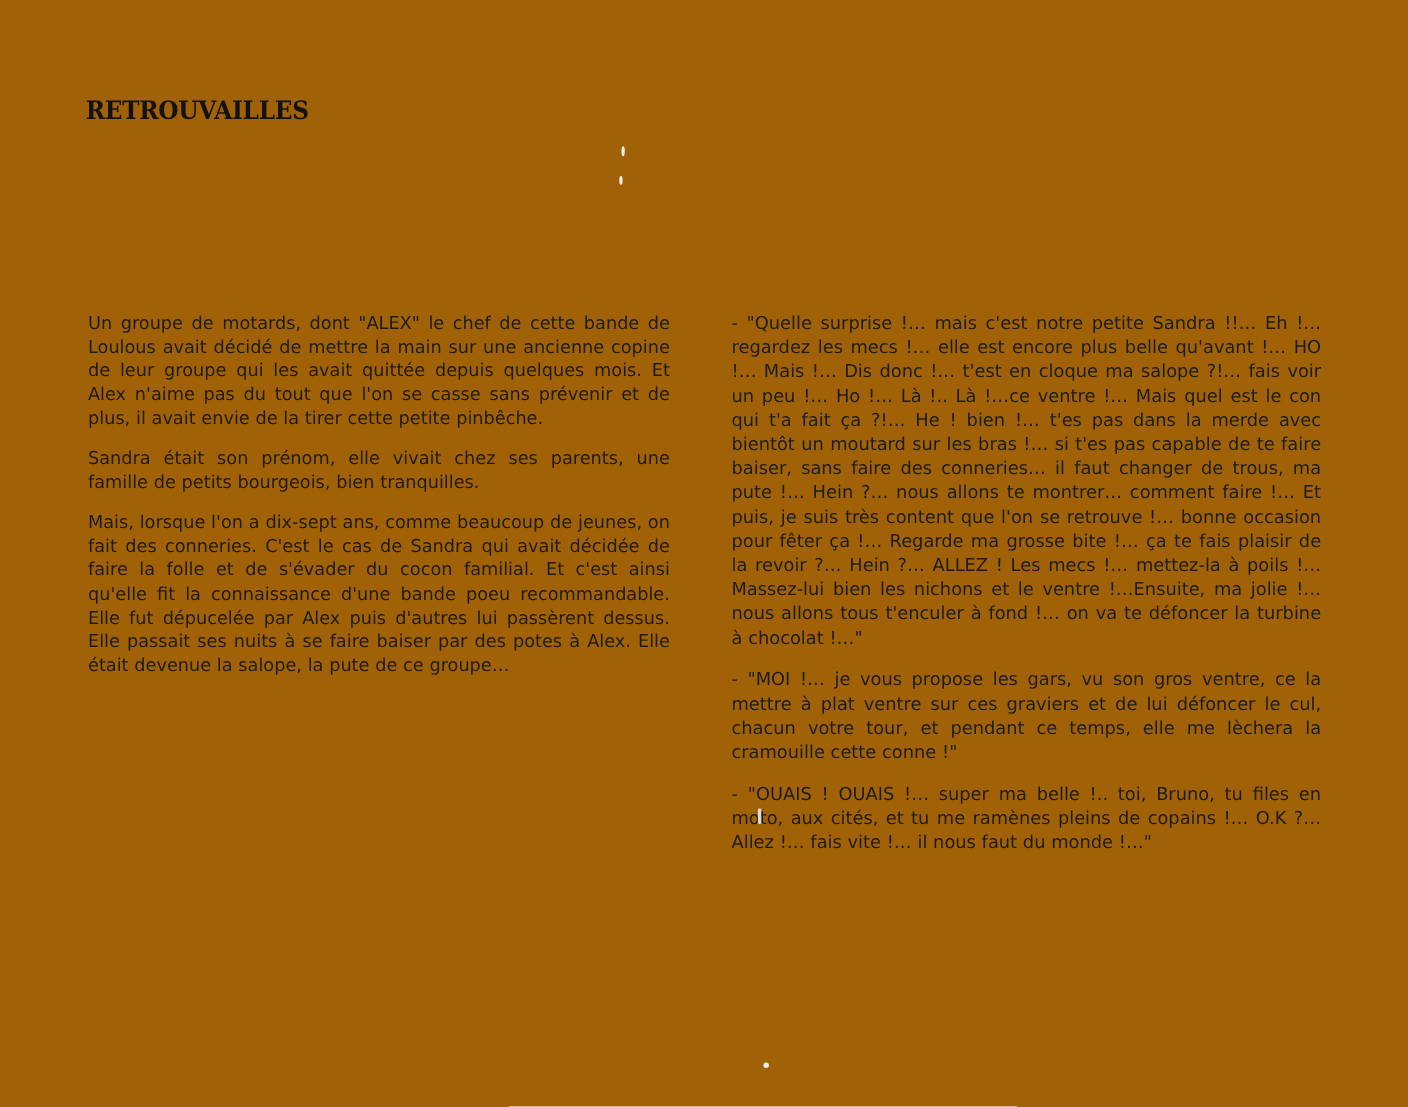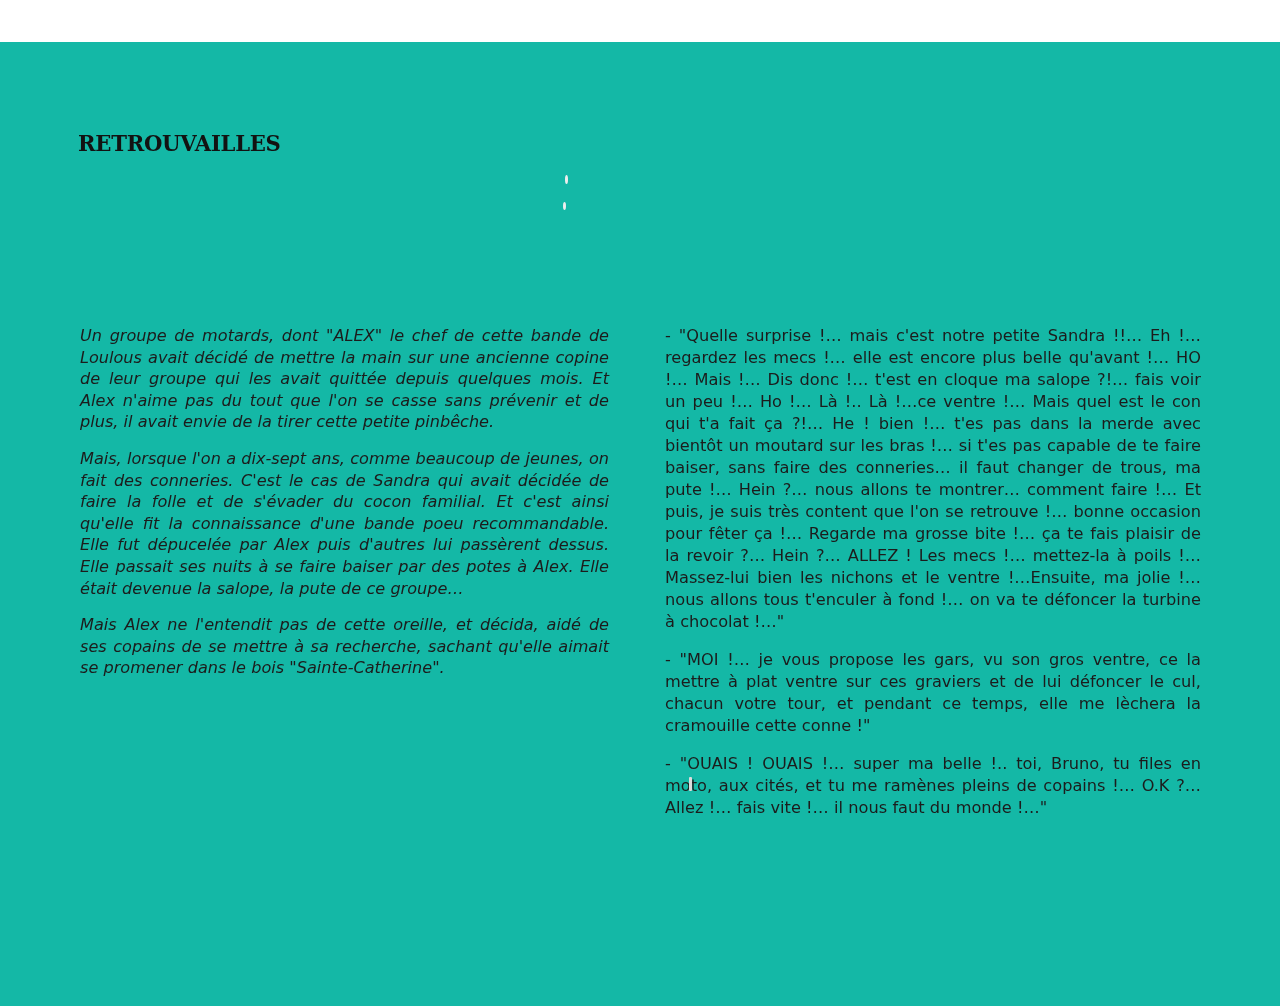--- a/index.html
+++ b/index.html
@@ -15,22 +15,21 @@
     overflow: hidden;
     font-family: "DejaVu Sans", sans-serif;
     color: #1a1a1a;
     -webkit-font-smoothing: antialiased;
   }
 
   
   #page {
     position: absolute;
     inset: 0;
-    background: #14b8a6;
-    margin-top: 42px;
+    background: #a16207;
   }
 
   
   #story-title {
     position: absolute;
     left: 78px;
     top: 73px;
     font-family: "DejaVu Serif", serif;
     font-weight: 700;
     font-size: 23px;
@@ -46,21 +45,21 @@
   #columns {
     position: absolute;
     left: 0;
     top: 283px;
     width: 1280px;
   }
   .column {
     position: absolute;
     top: 0;
   }
-  #column-left  { left: 80px;  width: 529px; font-style: italic; }
+  #column-left  { left: 80px;  width: 529px; }
   #column-right { left: 665px; width: 536px; }
 
   .para {
     margin: 0 0 15px 0;
     font-size: 16.1px;
     line-height: 21.6px;
     text-align: justify;
     text-justify: inter-word;
     word-spacing: 0.1px;
     color: #1c1c1c;
@@ -90,22 +89,22 @@
 <body>
 
 <div id="page">
 
   <h1 id="story-title">RETROUVAILLES</h1>
 
   <div id="columns">
 
     <div class="column" id="column-left">
       <p class="para">Un groupe de motards, dont "ALEX" le chef de cette bande de Loulous avait décidé de mettre la main sur une ancienne copine de leur groupe qui les avait quittée depuis quelques mois. Et Alex n'aime pas du tout que l'on se casse sans prévenir et de plus, il avait envie de la tirer cette petite pinbêche.</p>
+      <p class="para">Sandra était son prénom, elle vivait chez ses parents, une famille de petits bourgeois, bien tranquilles.</p>
       <p class="para">Mais, lorsque l'on a dix-sept ans, comme beaucoup de jeunes, on fait des conneries. C'est le cas de Sandra qui avait décidée de faire la folle et de s'évader du cocon familial. Et c'est ainsi qu'elle fit la connaissance d'une bande poeu recommandable. Elle fut dépucelée par Alex puis d'autres lui passèrent dessus. Elle passait ses nuits à se faire baiser par des potes à  Alex. Elle était devenue la salope, la pute de ce groupe…</p>
-      <p class="para">Mais Alex ne l'entendit pas de cette oreille, et décida, aidé de ses copains de se mettre à sa recherche, sachant qu'elle aimait se promener dans le bois "Sainte-Catherine".</p>
     </div>
 
     <div class="column" id="column-right">
       <p class="para">- "Quelle surprise !… mais c'est notre petite Sandra !!… Eh !… regardez les mecs !… elle est encore plus belle qu'avant !… HO !… Mais  !… Dis donc !… t'est en cloque ma salope ?!… fais voir un peu !… Ho !… Là !.. Là !…ce ventre !… Mais quel est le con qui t'a fait ça ?!… He ! bien !… t'es pas dans la merde avec bientôt un moutard sur les bras !… si t'es pas capable de te faire baiser, sans faire des conneries… il faut changer de trous, ma pute !… Hein ?… nous allons te montrer… comment faire !… Et puis, je suis très content que l'on se retrouve !… bonne occasion pour fêter ça !… Regarde ma grosse bite !… ça te fais plaisir de la revoir ?… Hein ?… ALLEZ ! Les mecs !… mettez-la à poils !… Massez-lui bien les nichons et le ventre !…Ensuite, ma jolie !… nous allons tous t'enculer à fond !… on va te défoncer la turbine à chocolat !…"</p>
       <p class="para">- "MOI !… je vous propose les gars, vu son gros ventre, ce la mettre à plat ventre sur ces graviers et de lui défoncer le cul, chacun votre tour, et pendant ce temps, elle me lèchera la cramouille cette conne  !"</p>
       <p class="para">- "OUAIS ! OUAIS !… super ma belle !.. toi, Bruno, tu files en moto, aux cités, et tu me ramènes pleins de copains !… O.K ?… Allez !… fais vite !… il nous faut du monde !…"</p>
     </div>
 
   </div>
 

